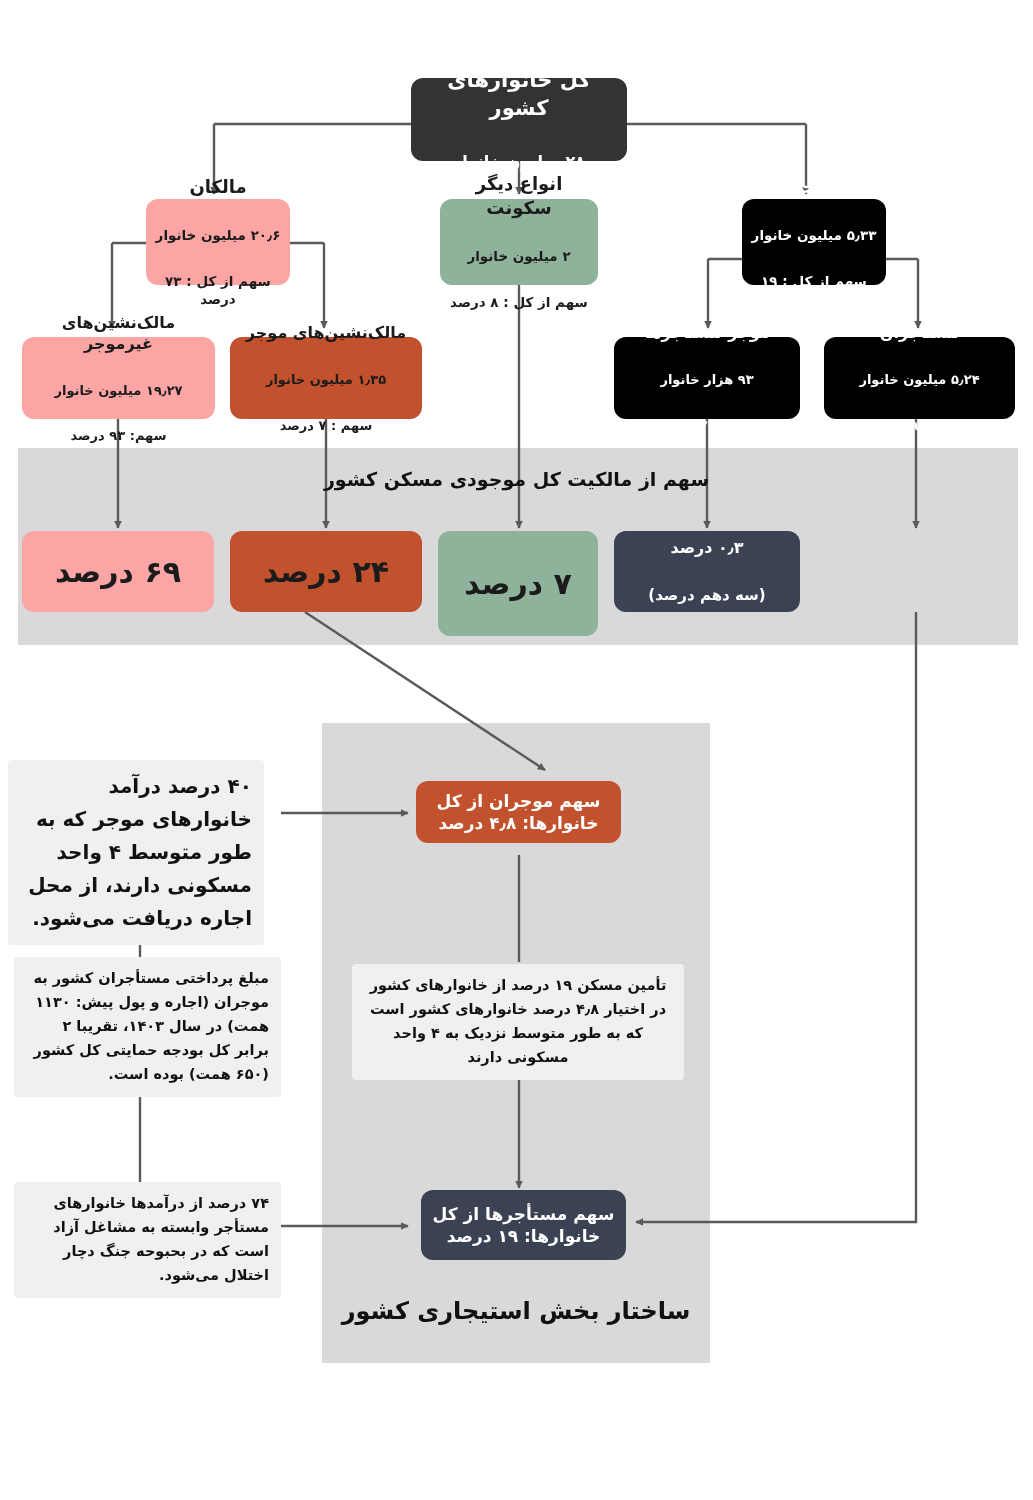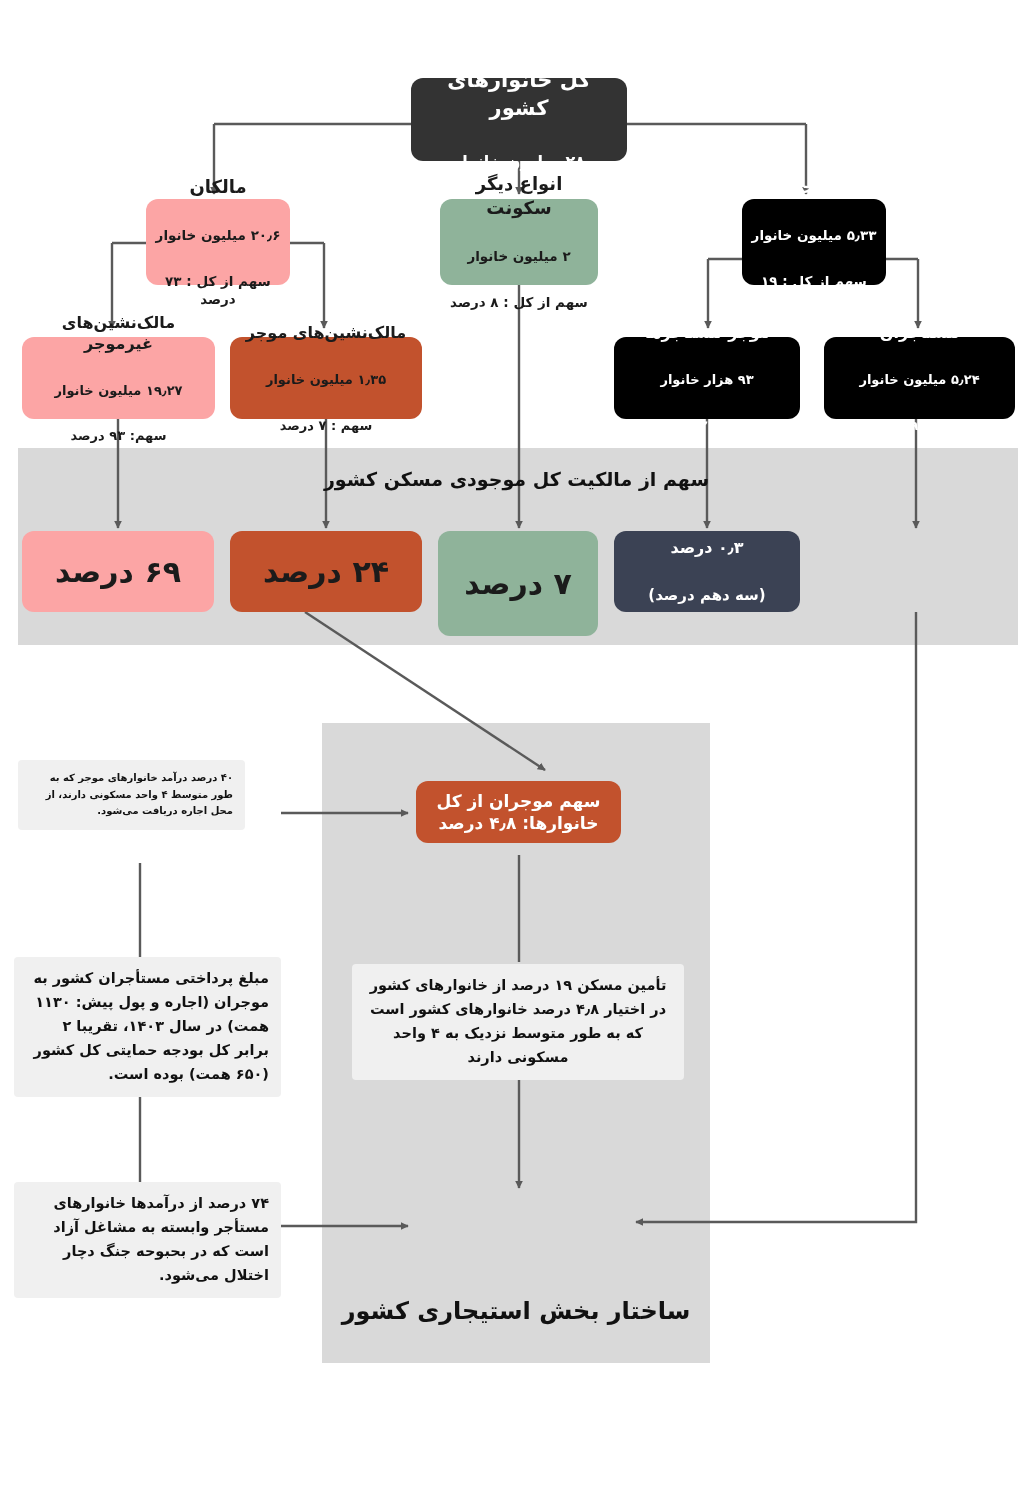--- a/index.html
+++ b/index.html
@@ -212,22 +212,26 @@
   </div>
 
 
   <div class="node c-rust-w" style="left:416px; top:781px; width:205px; height:62px;">
     <div class="t1" style="font-size:17px;">سهم موجران از کل</div>
     <div class="t1" style="font-size:17px;">خانوارها: ۴٫۸ درصد</div>
   </div>
 
   <div class="note centered" style="left:352px; top:964px; width:332px; font-size:14.5px;">تأمین مسکن ۱۹ درصد از خانوارهای کشور در اختیار ۴٫۸ درصد خانوارهای کشور است که به طور متوسط نزدیک به ۴ واحد مسکونی دارند</div>
 
+  <div class="node c-navy-w" style="left:421px; top:1190px; width:205px; height:70px;">
+    <div class="t1" style="font-size:17px;">سهم مستأجرها از کل</div>
+    <div class="t1" style="font-size:17px;">خانوارها: ۱۹ درصد</div>
+  </div>
 
   <div class="section-title" style="left:322px; top:1297px; width:388px; font-size:24px;">ساختار بخش استیجاری کشور</div>
 
-  <div class="note" style="left:18px; top:760px; width:227px; font-size:10px;">۴۰ درصد درآمد خانوارهای موجر که به طور متوسط ۴ واحد مسکونی دارند، از محل اجاره دریافت می‌شود.</div>
+  <div class="note" style="left:8px; top:760px; width:256px; font-size:20px;">۴۰ درصد درآمد خانوارهای موجر که به طور متوسط ۴ واحد مسکونی دارند، از محل اجاره دریافت می‌شود.</div>
 
   <div class="note" style="left:14px; top:957px; width:267px; font-size:14.5px;">مبلغ پرداختی مستأجران کشور به موجران (اجاره و پول پیش: ۱۱۳۰ همت) در سال ۱۴۰۳، تقریبا ۲ برابر کل بودجه حمایتی کل کشور (۶۵۰ همت) بوده است.</div>
 
   <div class="note" style="left:14px; top:1182px; width:267px; font-size:14.5px;">۷۴ درصد از درآمدها خانوارهای مستأجر وابسته به مشاغل آزاد است که در بحبوحه جنگ دچار اختلال می‌شود.</div>
 
 </div>
 
 </body></html>

